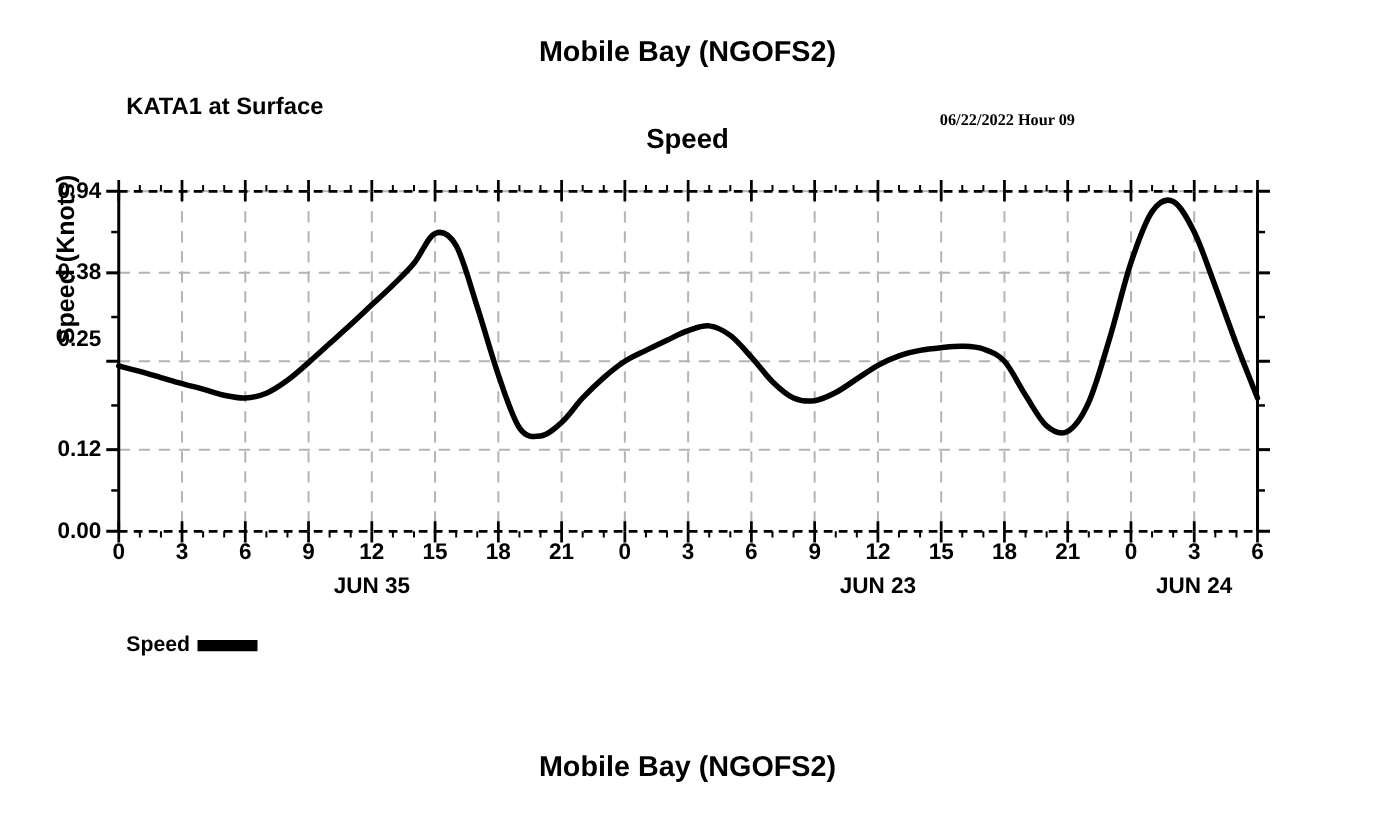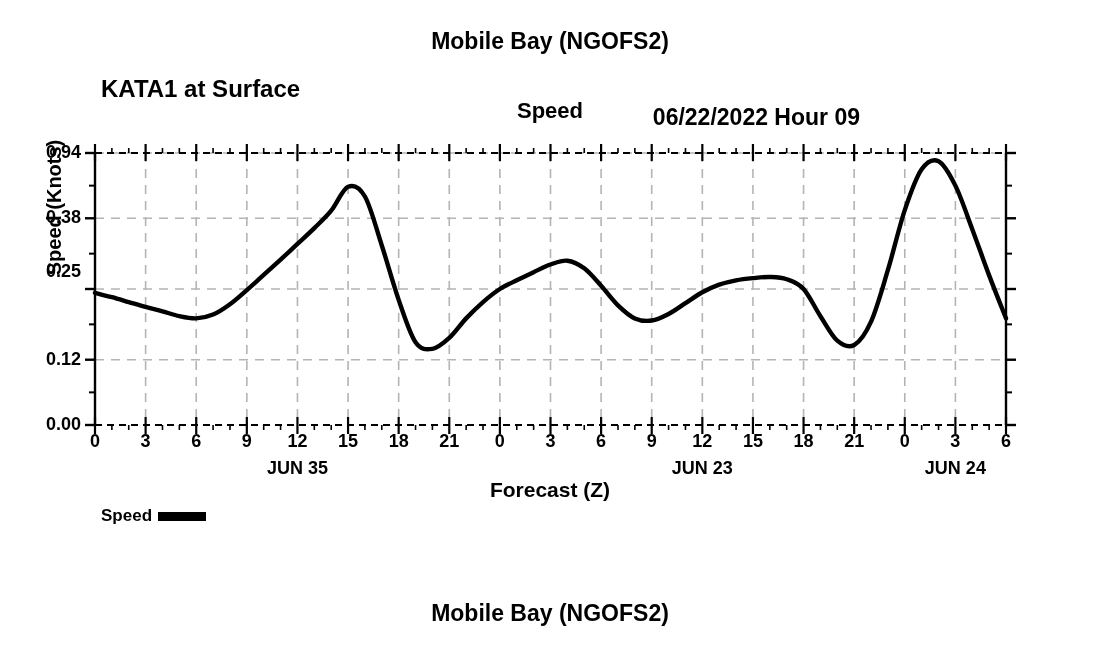--- a/index.html
+++ b/index.html
@@ -37,21 +37,21 @@
     top: 600px;
     width: 1100px;
     text-align: center;
     font-size: 23px;
     font-weight: bold;
   }
   .station-line1 {
     position: absolute;
     left: 101px;
     top: 75px;
-    font-size: 24px;
+    font-size: 19px;
     font-weight: bold;
     white-space: nowrap;
   }
   .station-line2 {
     position: absolute;
     left: 101px;
     top: 104px;
     font-size: 19px;
     font-weight: bold;
     white-space: nowrap;
@@ -61,24 +61,25 @@
     left: 0;
     top: 98px;
     width: 1100px;
     text-align: center;
     font-size: 22px;
     font-weight: bold;
   }
   .runtime {
     position: absolute;
     right: 92px;
-    top: 104px;
-    font-size: 23px;
-    font-weight: bold;
-    white-space: nowrap;
+    top: 88px;
+    font-size: 13px;
+    font-weight: bold;
+    white-space: nowrap;
+    font-family: Liberation Serif, serif;
   }
   .plot-wrap {
     position: absolute;
     left: 0;
     top: 0;
     width: 1100px;
     height: 650px;
   }
   svg.plot {
     position: absolute;
@@ -360,21 +361,20 @@
           <line x1="1006" y1="253.64" x2="1012" y2="253.64" stroke="#000" stroke-width="2"></line>
           <line x1="95" y1="185.64" x2="89" y2="185.64" stroke="#000" stroke-width="2"></line>
           <line x1="1006" y1="185.64" x2="1012" y2="185.64" stroke="#000" stroke-width="2"></line>
         </g>
       <g id="series-layer">
           <path d="M 95.00 292.81 C 97.81 293.53, 106.25 295.62, 111.87 297.16 C 117.49 298.70, 123.12 300.42, 128.74 302.06 C 134.36 303.69, 139.99 305.41, 145.61 306.95 C 151.23 308.49, 156.86 309.76, 162.48 311.30 C 168.10 312.85, 173.73 315.02, 179.35 316.20 C 184.98 317.38, 190.60 318.65, 196.22 318.38 C 201.85 318.10, 207.47 316.93, 213.09 314.57 C 218.72 312.21, 224.34 308.31, 229.96 304.23 C 235.59 300.15, 241.21 294.98, 246.83 290.09 C 252.46 285.19, 258.08 279.93, 263.70 274.86 C 269.33 269.78, 274.95 264.79, 280.57 259.62 C 286.20 254.46, 291.82 249.11, 297.44 243.85 C 303.07 238.59, 308.69 233.60, 314.31 228.07 C 319.94 222.54, 325.56 217.55, 331.19 210.66 C 336.81 203.77, 342.43 189.09, 348.06 186.73 C 353.68 184.37, 359.30 186.73, 364.93 196.52 C 370.55 206.31, 376.17 228.25, 381.80 245.48 C 387.42 262.71, 393.04 283.74, 398.67 299.88 C 404.29 316.02, 409.91 334.15, 415.54 342.31 C 421.16 350.47, 426.78 349.57, 432.41 348.84 C 438.03 348.11, 443.65 343.04, 449.28 337.96 C 454.90 332.88, 460.52 324.36, 466.15 318.38 C 471.77 312.39, 477.40 306.95, 483.02 302.06 C 488.64 297.16, 494.27 292.63, 499.89 289.00 C 505.51 285.37, 511.14 283.11, 516.76 280.30 C 522.38 277.49, 528.01 274.77, 533.63 272.14 C 539.25 269.51, 544.88 266.42, 550.50 264.52 C 556.12 262.62, 561.75 260.08, 567.37 260.71 C 572.99 261.35, 578.62 264.16, 584.24 268.33 C 589.86 272.50, 595.49 279.57, 601.11 285.74 C 606.73 291.90, 612.36 299.88, 617.98 305.32 C 623.60 310.76, 629.23 315.84, 634.85 318.38 C 640.48 320.91, 646.10 321.28, 651.72 320.55 C 657.35 319.83, 662.97 316.93, 668.59 314.02 C 674.22 311.12, 679.84 306.77, 685.46 303.14 C 691.09 299.52, 696.71 295.35, 702.33 292.26 C 707.96 289.18, 713.58 286.64, 719.20 284.65 C 724.83 282.65, 730.45 281.38, 736.07 280.30 C 741.70 279.21, 747.32 278.66, 752.94 278.12 C 758.57 277.58, 764.19 276.85, 769.81 277.03 C 775.44 277.21, 781.06 277.21, 786.69 279.21 C 792.31 281.20, 797.93 282.83, 803.56 289.00 C 809.18 295.17, 814.80 307.59, 820.43 316.20 C 826.05 324.81, 831.67 335.87, 837.30 340.68 C 842.92 345.49, 848.54 348.21, 854.17 345.03 C 859.79 341.86, 865.41 334.15, 871.04 321.64 C 876.66 309.13, 882.28 288.55, 887.91 269.96 C 893.53 251.37, 899.15 226.89, 904.78 210.12 C 910.40 193.35, 916.02 177.48, 921.65 169.32 C 927.27 161.16, 932.90 158.44, 938.52 161.16 C 944.14 163.88, 949.77 174.31, 955.39 185.64 C 961.01 196.97, 966.64 214.20, 972.26 229.16 C 977.88 244.12, 983.51 260.53, 989.13 275.40 C 994.75 290.27, 1003.19 311.21, 1006.00 318.38" fill="none" stroke="#000000" stroke-width="4.4" stroke-linejoin="round" stroke-linecap="round"></path>
         </g>
     </svg>
 
     <div class="ylabel">Speed (Knots)</div>
-    <div class="xlabel">Forecast (Z)</div>
 
     <div id="ytick-labels">
         <div class="ytick" style="left: 11px; top: 414px;">0.00</div>
         <div class="ytick" style="left: 11px; top: 348.72px;">0.12</div>
         <div class="ytick" style="left: 11px; top: 261px;">0.25</div>
         <div class="ytick" style="left: 11px; top: 207.28px;">0.38</div>
         <div class="ytick" style="left: 11px; top: 142px;">0.94</div>
       </div>
     <div id="xtick-labels">
         <div class="xtick" style="left: 75px;">0</div>

